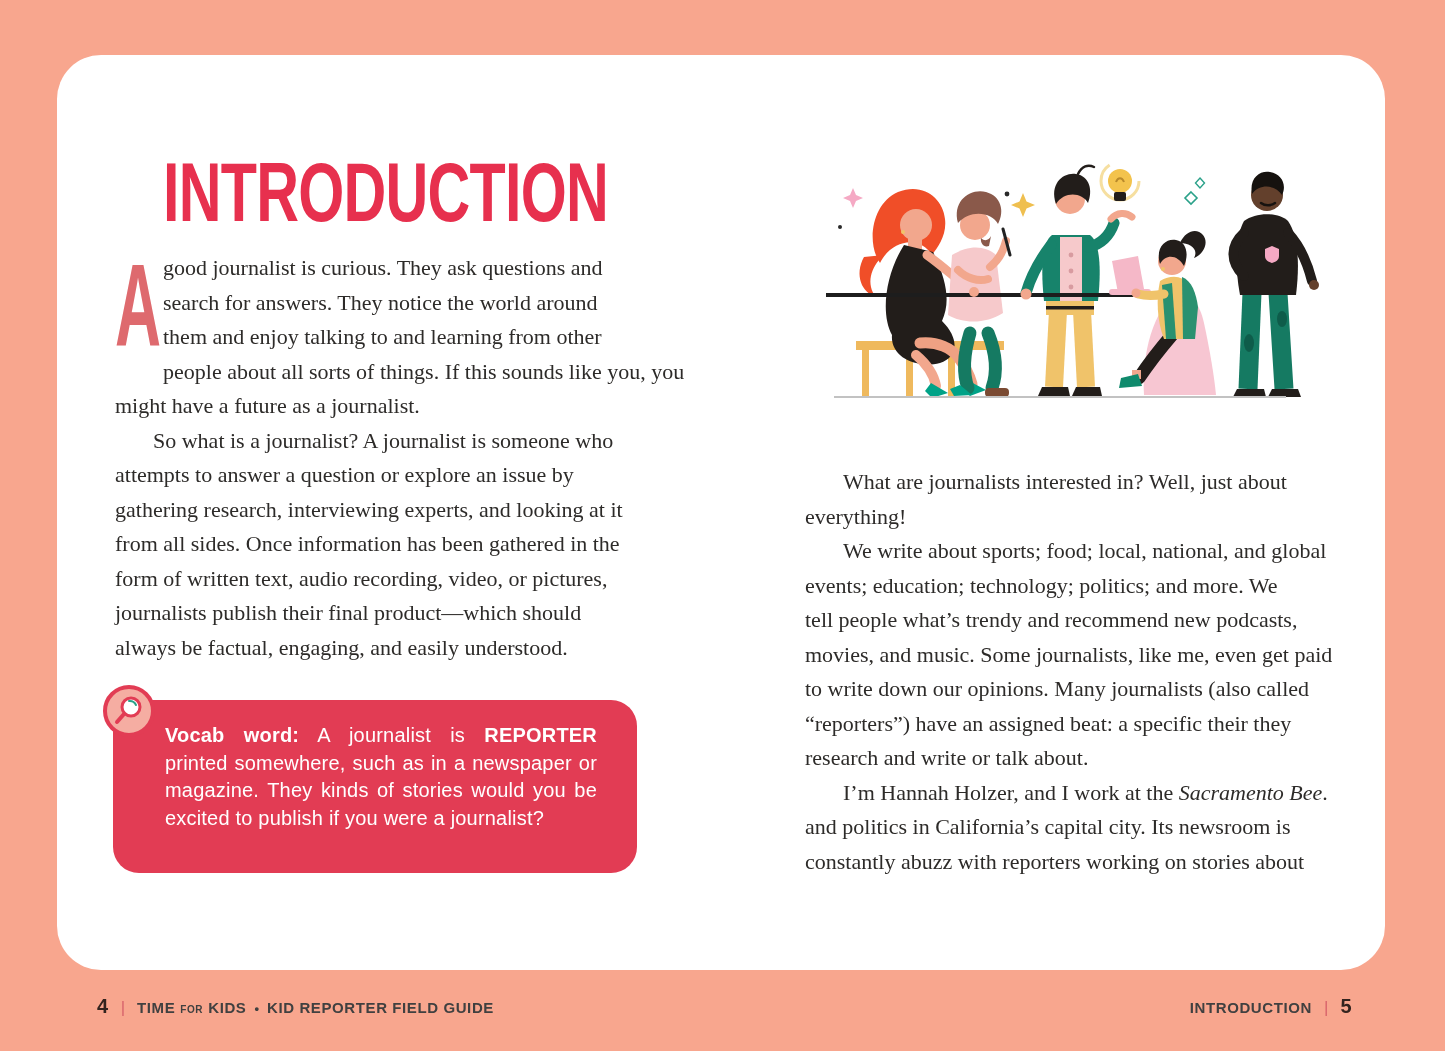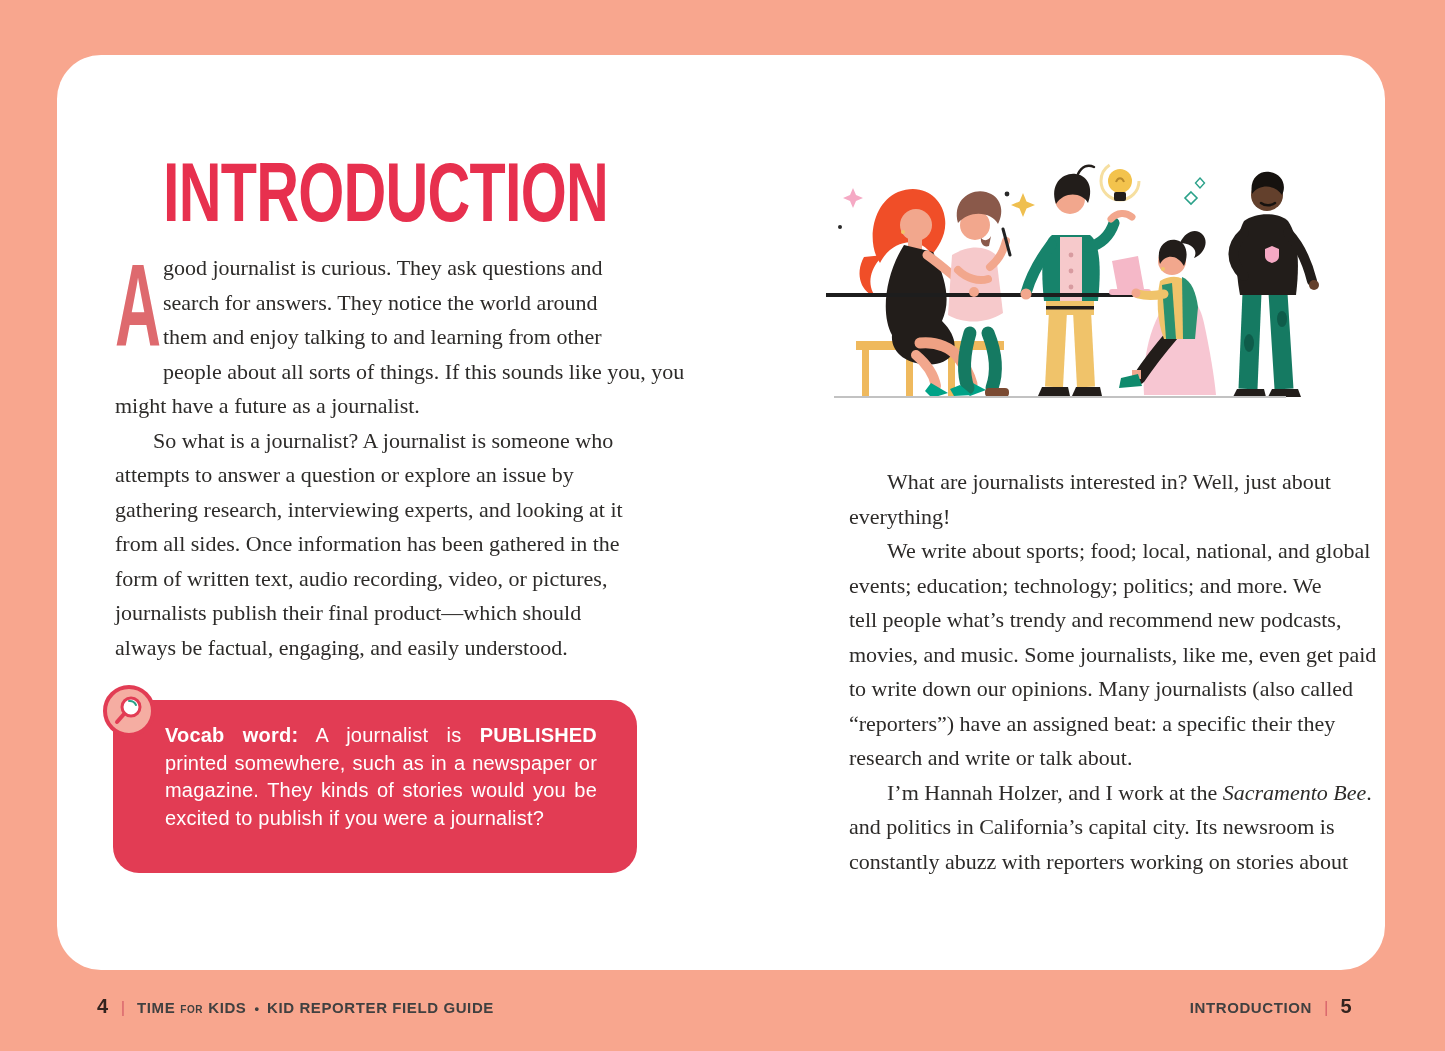--- a/index.html
+++ b/index.html
@@ -17,21 +17,21 @@
     position:absolute;left:106px;top:96px;margin:0;
     font-family:"Liberation Sans","DejaVu Sans",sans-serif;
     font-weight:800;font-size:80px;line-height:80px;letter-spacing:-1px;
     color:#E7304E;white-space:nowrap;
     transform:scale(0.74,1.05);transform-origin:0 0;
   }
   .col{font-size:22px;line-height:34.5px;color:#2D2B29;}
   .col .tline{white-space:nowrap;}
   .col .ind{padding-left:38px;}
   .col-left{position:absolute;left:58px;top:196px;width:568px;}
-  .col-right{position:absolute;left:792px;top:410px;width:565px;}
+  .col-right{position:absolute;left:748px;top:410px;width:565px;}
   .dropcap{
     float:left;width:46px;height:102px;margin:8px 2px 0 0;position:relative;
   }
   .dropcap span{
     position:absolute;left:0;top:0;
     font-family:"Liberation Sans","DejaVu Sans",sans-serif;font-weight:700;
     font-size:116px;line-height:94px;color:#DE6A6E;
     transform:scaleX(0.55);transform-origin:0 0;
   }
   .ital{font-style:italic;}
@@ -101,21 +101,21 @@
       <svg width="44" height="44" viewBox="0 0 44 44">
         <circle cx="24" cy="18" r="9" fill="#ffffff" stroke="#E23C54" stroke-width="3"></circle>
         <path d="M22 12 a7 7 0 0 1 7 4" fill="none" stroke="#2AA189" stroke-width="2" stroke-linecap="round"></path>
         <line x1="17" y1="25" x2="10" y2="33" stroke="#E23C54" stroke-width="4" stroke-linecap="round"></line>
       </svg>
     </div>
     <div class="vocab-text">
       <div class="vline">
         <span class="vb">Vocab word:</span>
         <span>A journalist is</span>
-        <span class="vb">PUBLISHED</span>
+        <span class="vb">REPORTER</span>
       </div>
       <div class="vline">printed somewhere, such as in a newspaper or</div>
       <div class="vline">magazine. They kinds of stories would you be</div>
       <div class="vline last">excited to publish if you were a journalist?</div>
     </div>
   </div>
 
   <div class="illo">
     <svg width="510" height="260" viewBox="0 0 510 260">
 

